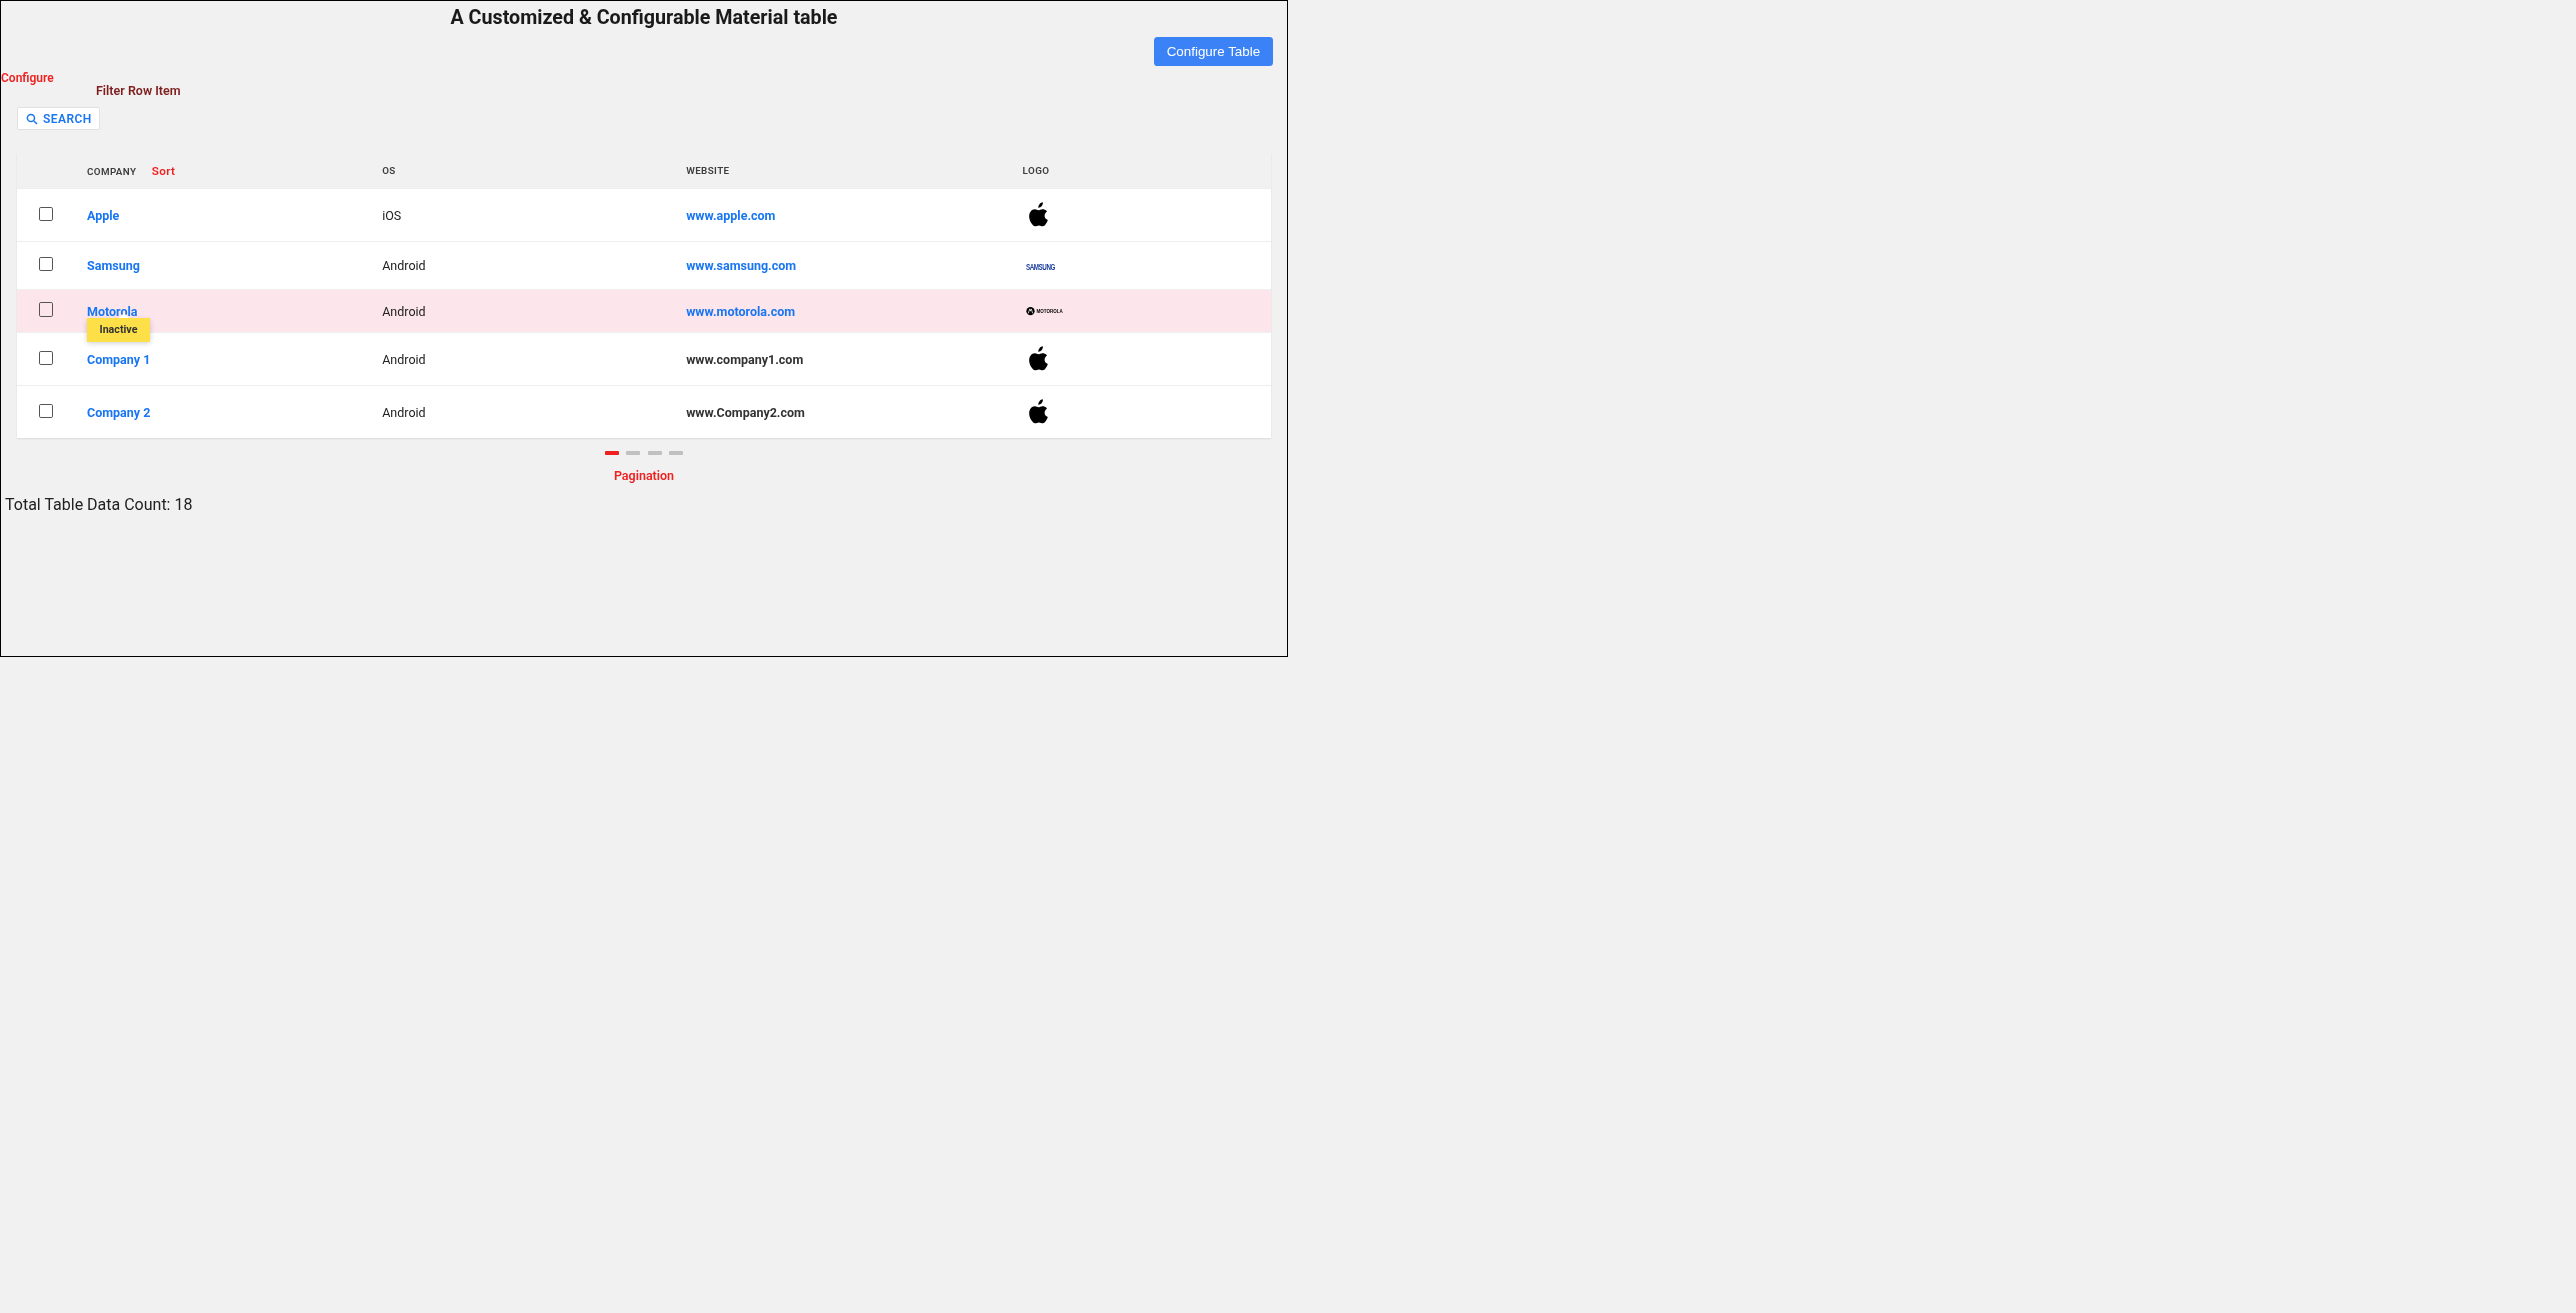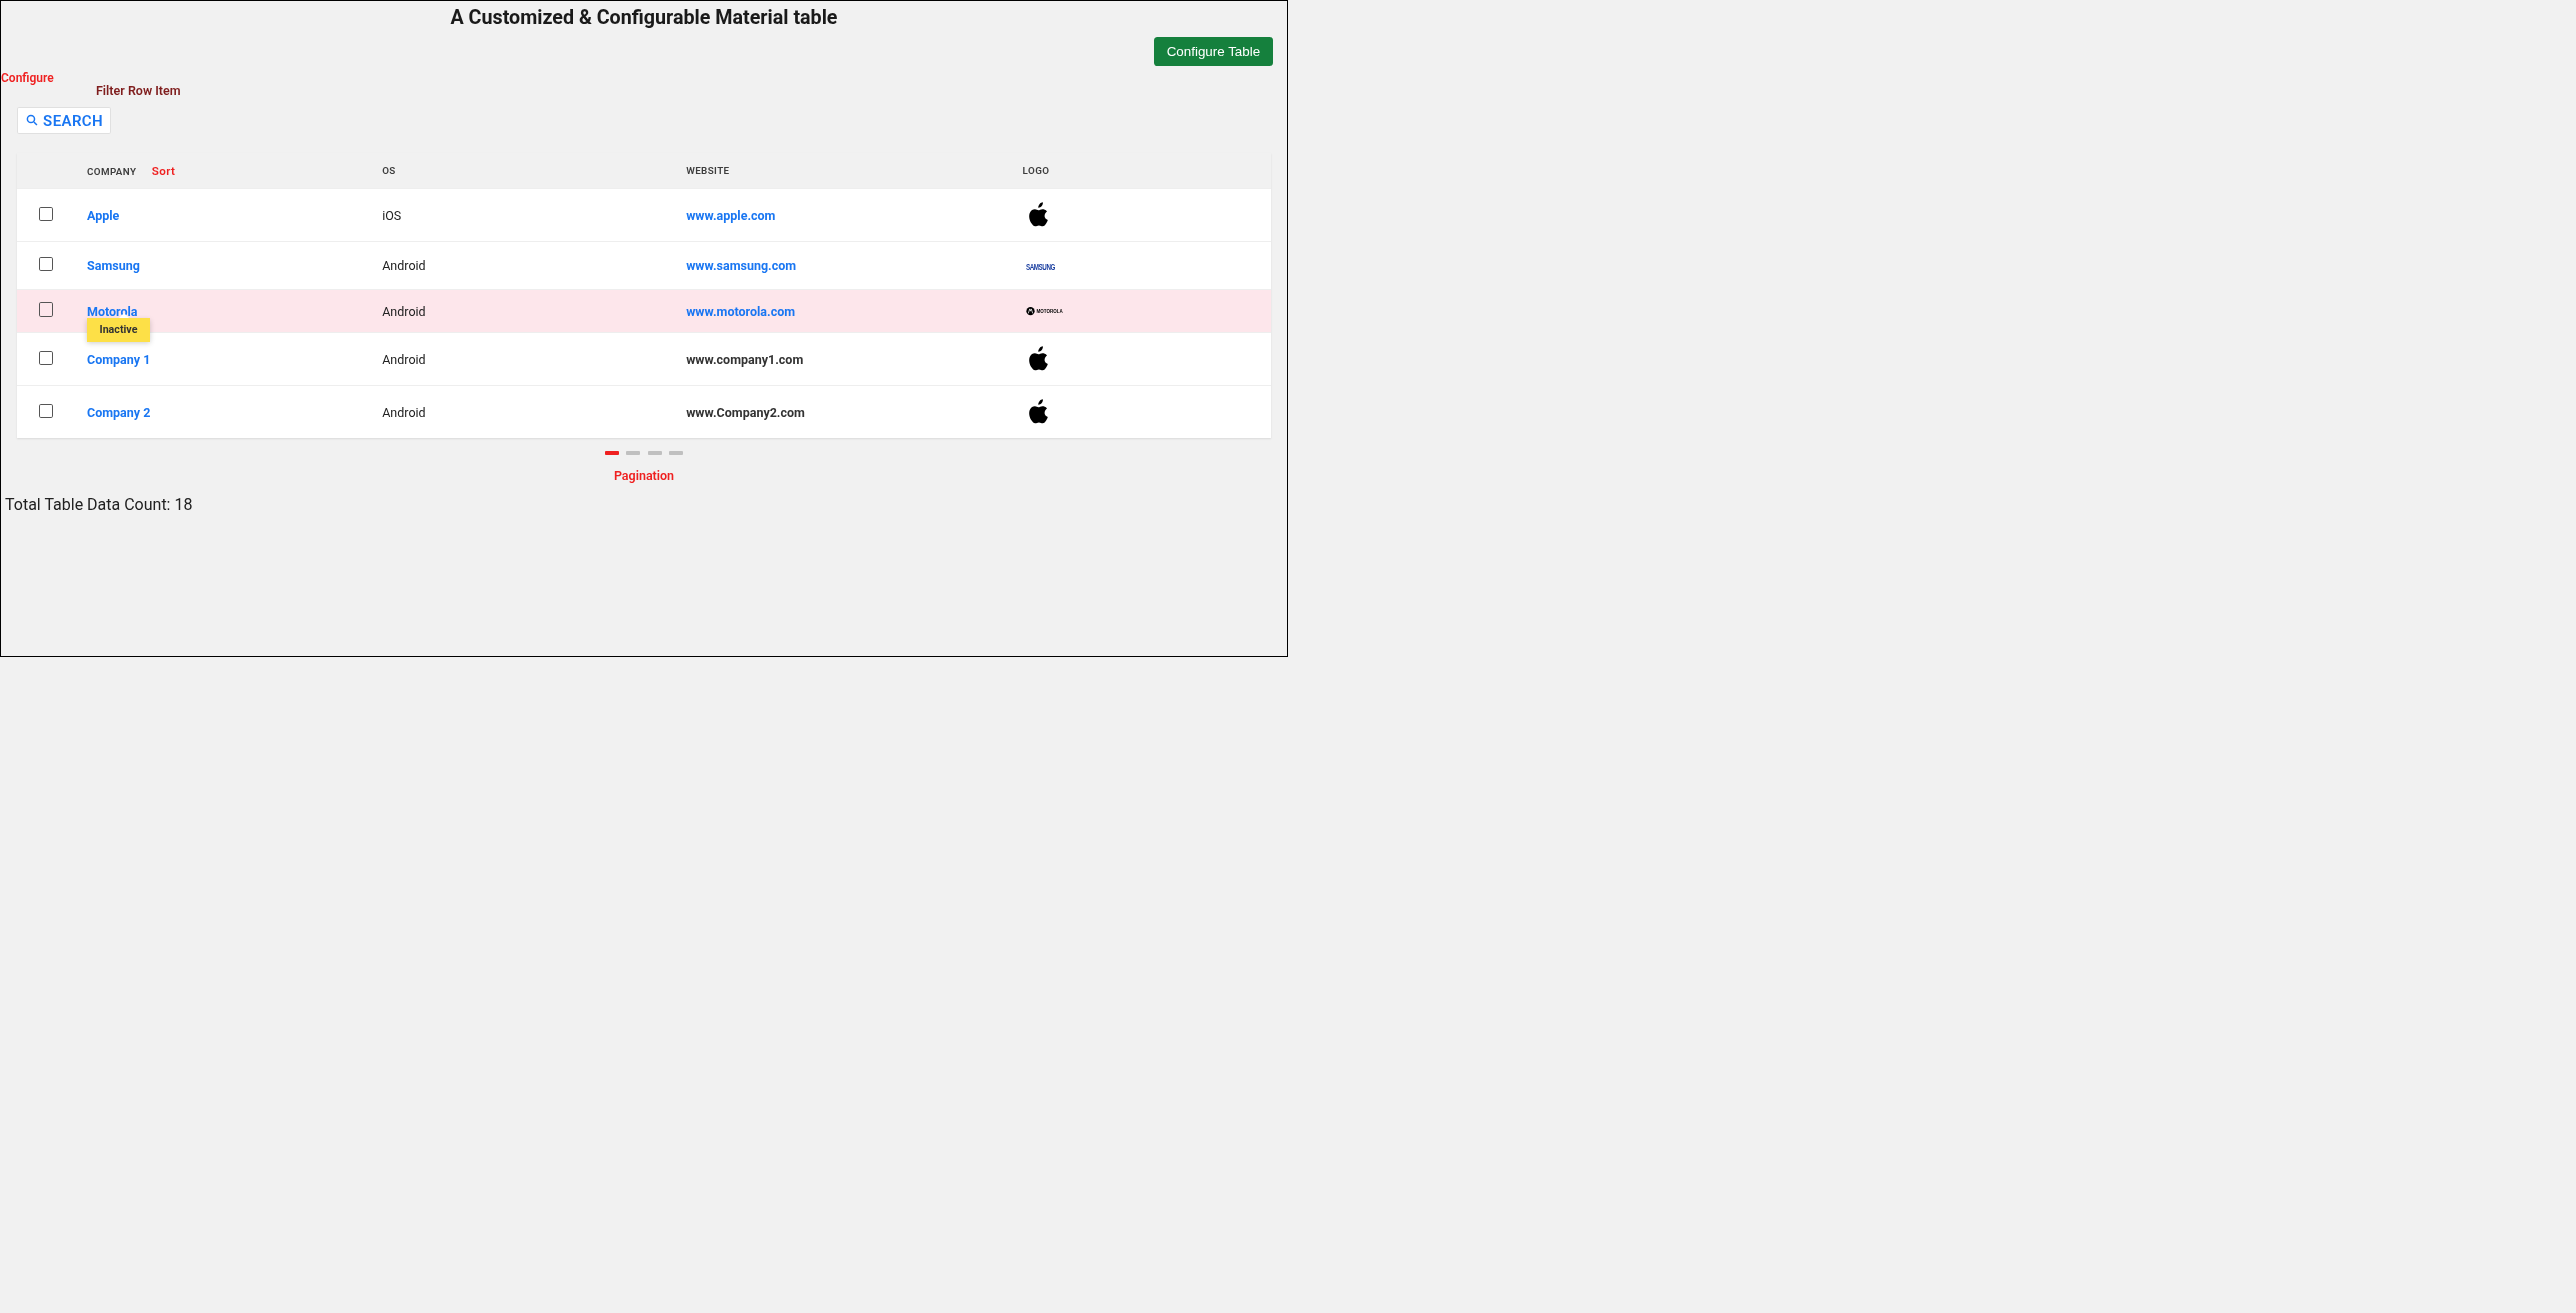--- a/index.html
+++ b/index.html
@@ -18,21 +18,21 @@
     font-weight: 700;
     padding: 5.4px 0 3.6px;
     color: #1a1a1a;
   }
   .top-bar {
     display: flex;
     justify-content: flex-end;
     padding: 3.6px 14.3px 0;
   }
   .configure-btn {
-    background: #15803d;
+    background: #3b82f6;
     color: #fff;
     border: none;
     border-radius: 3.6px;
     padding: 7.2px 12.5px;
     font-size: 13.4px;
     font-weight: 500;
     cursor: pointer;
   }
   .annot-configure {
     color: #ef2020;
@@ -57,21 +57,21 @@
     border: 0.9px solid #e0e0e0;
     border-radius: 1.8px;
     padding: 3.6px 7.2px;
     display: inline-flex;
     align-items: center;
     gap: 3.6px;
   }
   .search-wrap .icon { color: #1976f2; display:inline-flex; }
   .search-label {
     color: #1976f2;
-    font-size: 15px;
+    font-size: 12px;
     font-weight: 600;
     letter-spacing: 0.4px;
   }
   .table-container {
     position: absolute;
     left: 16px;
     right: 16px;
     top: 152px;
     background: #fff;
     box-shadow: 0 0.9px 1.8px rgba(0,0,0,0.1);

